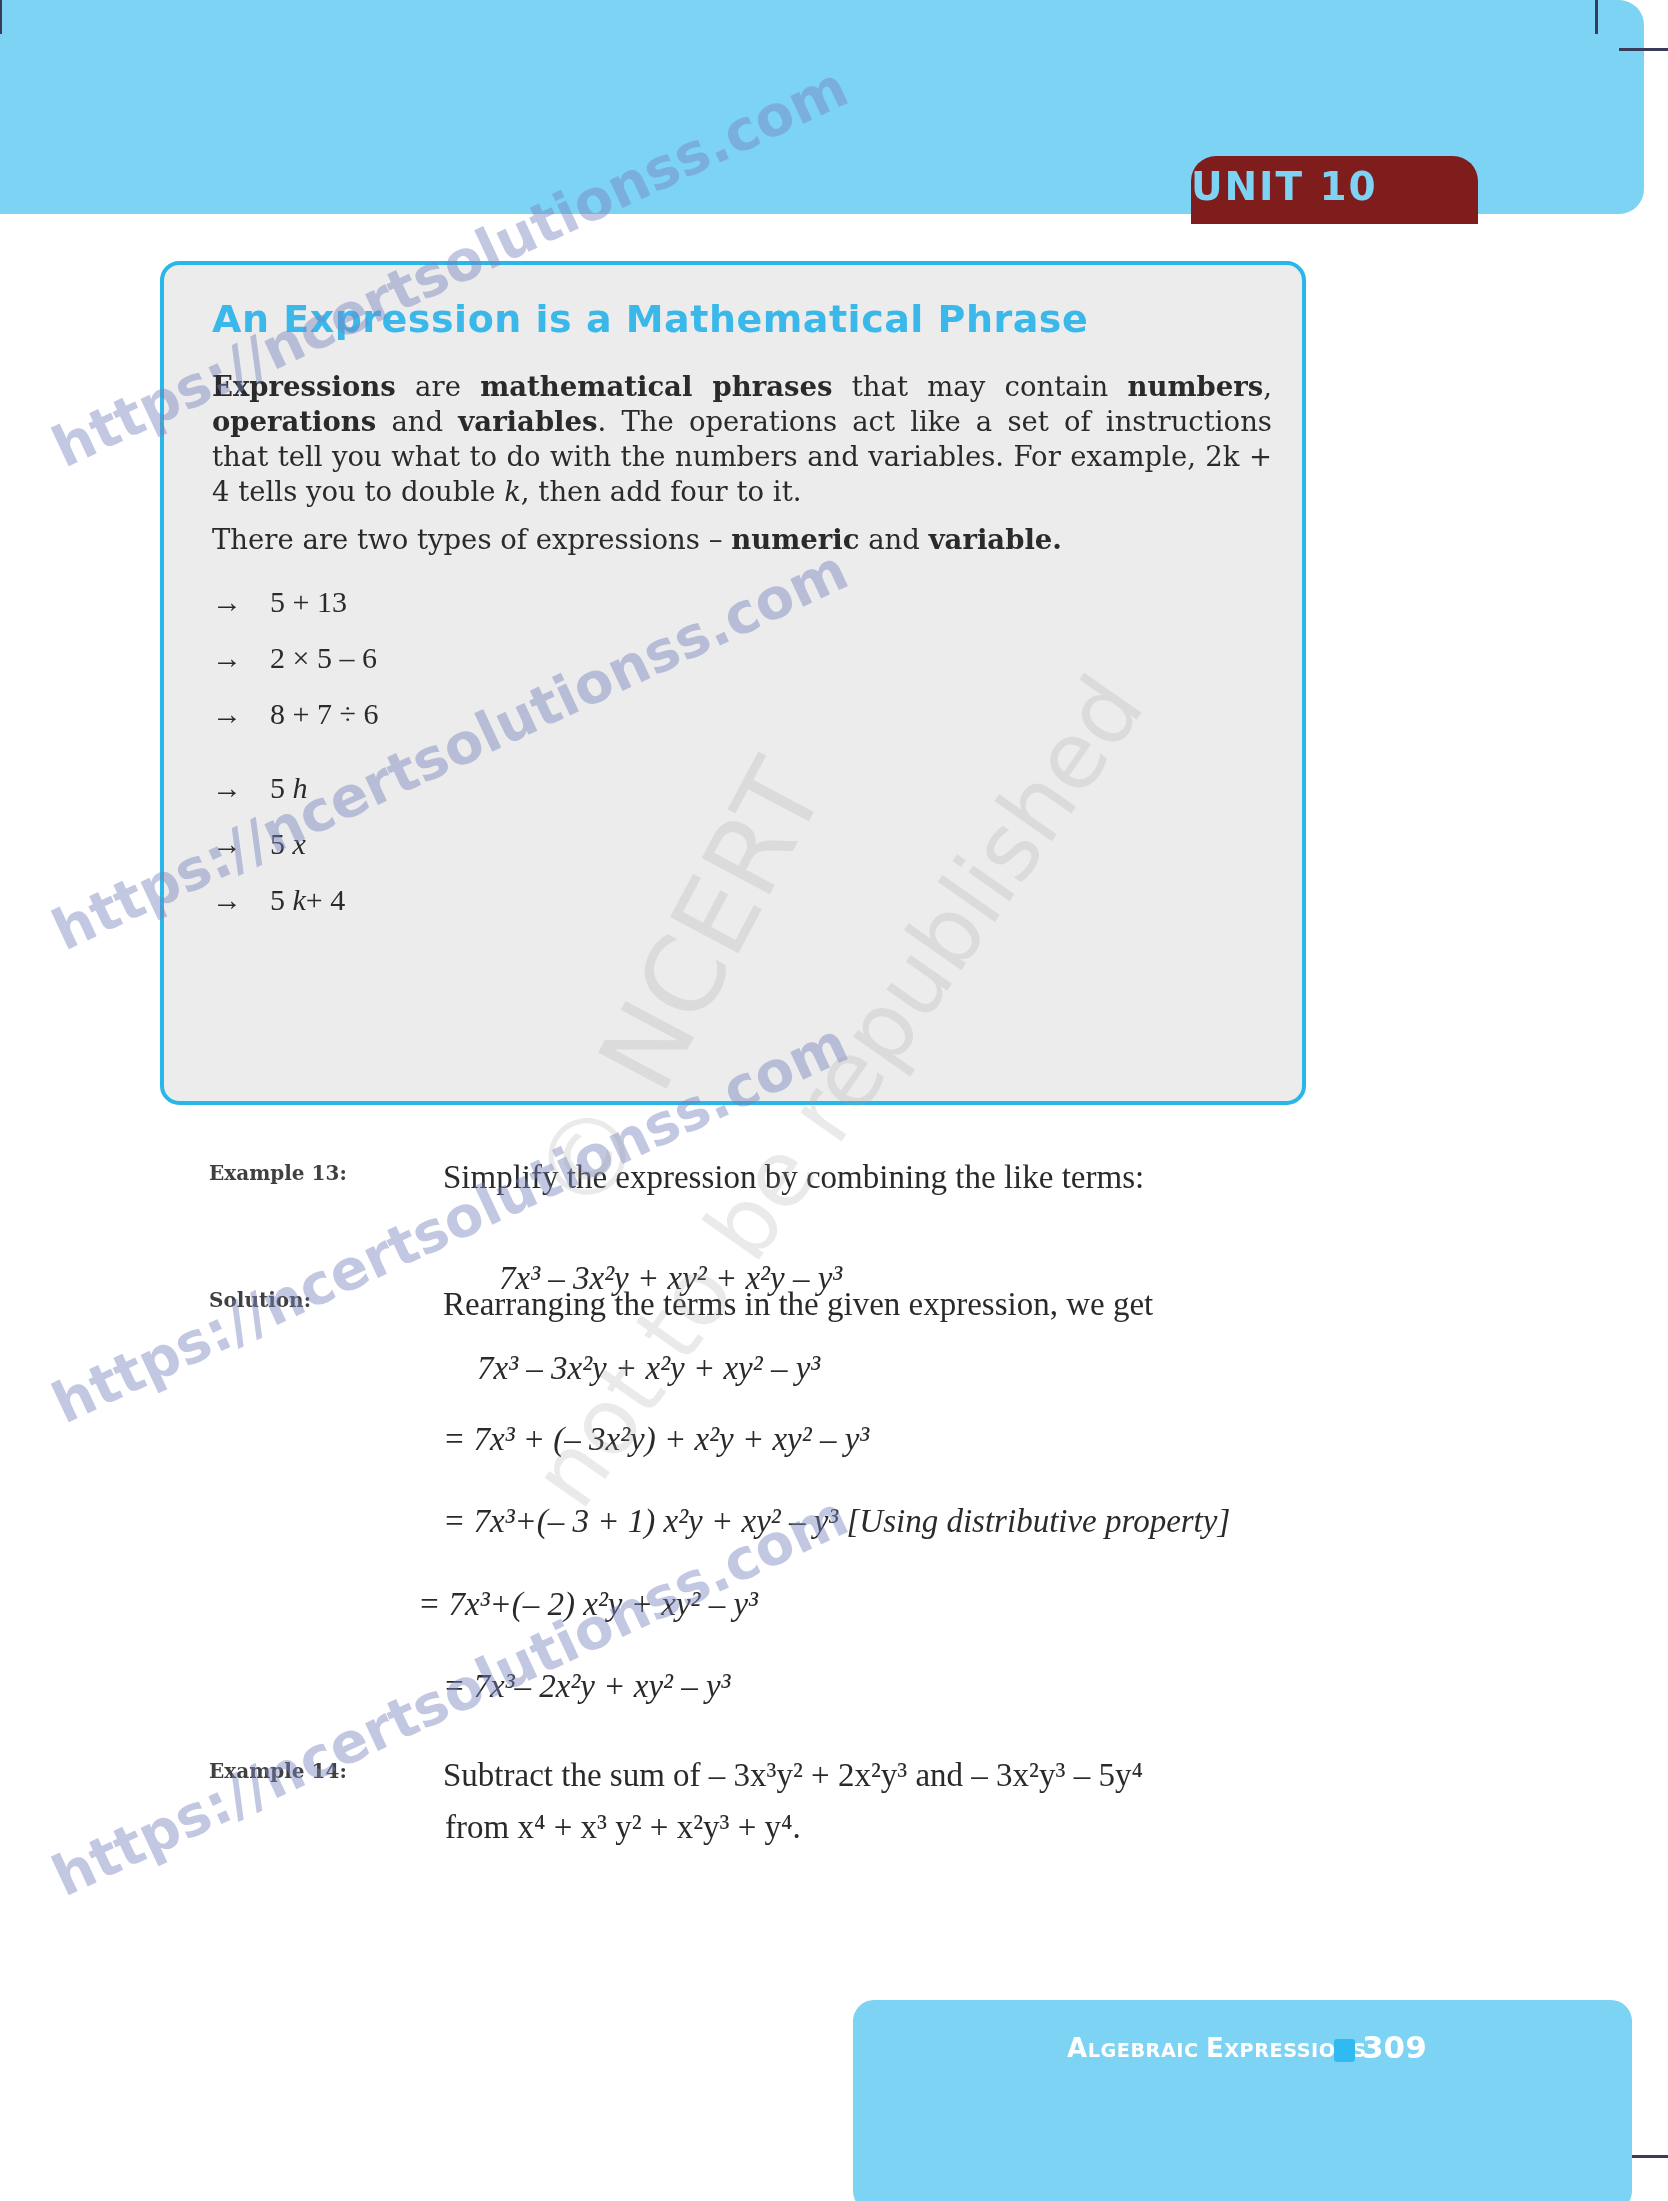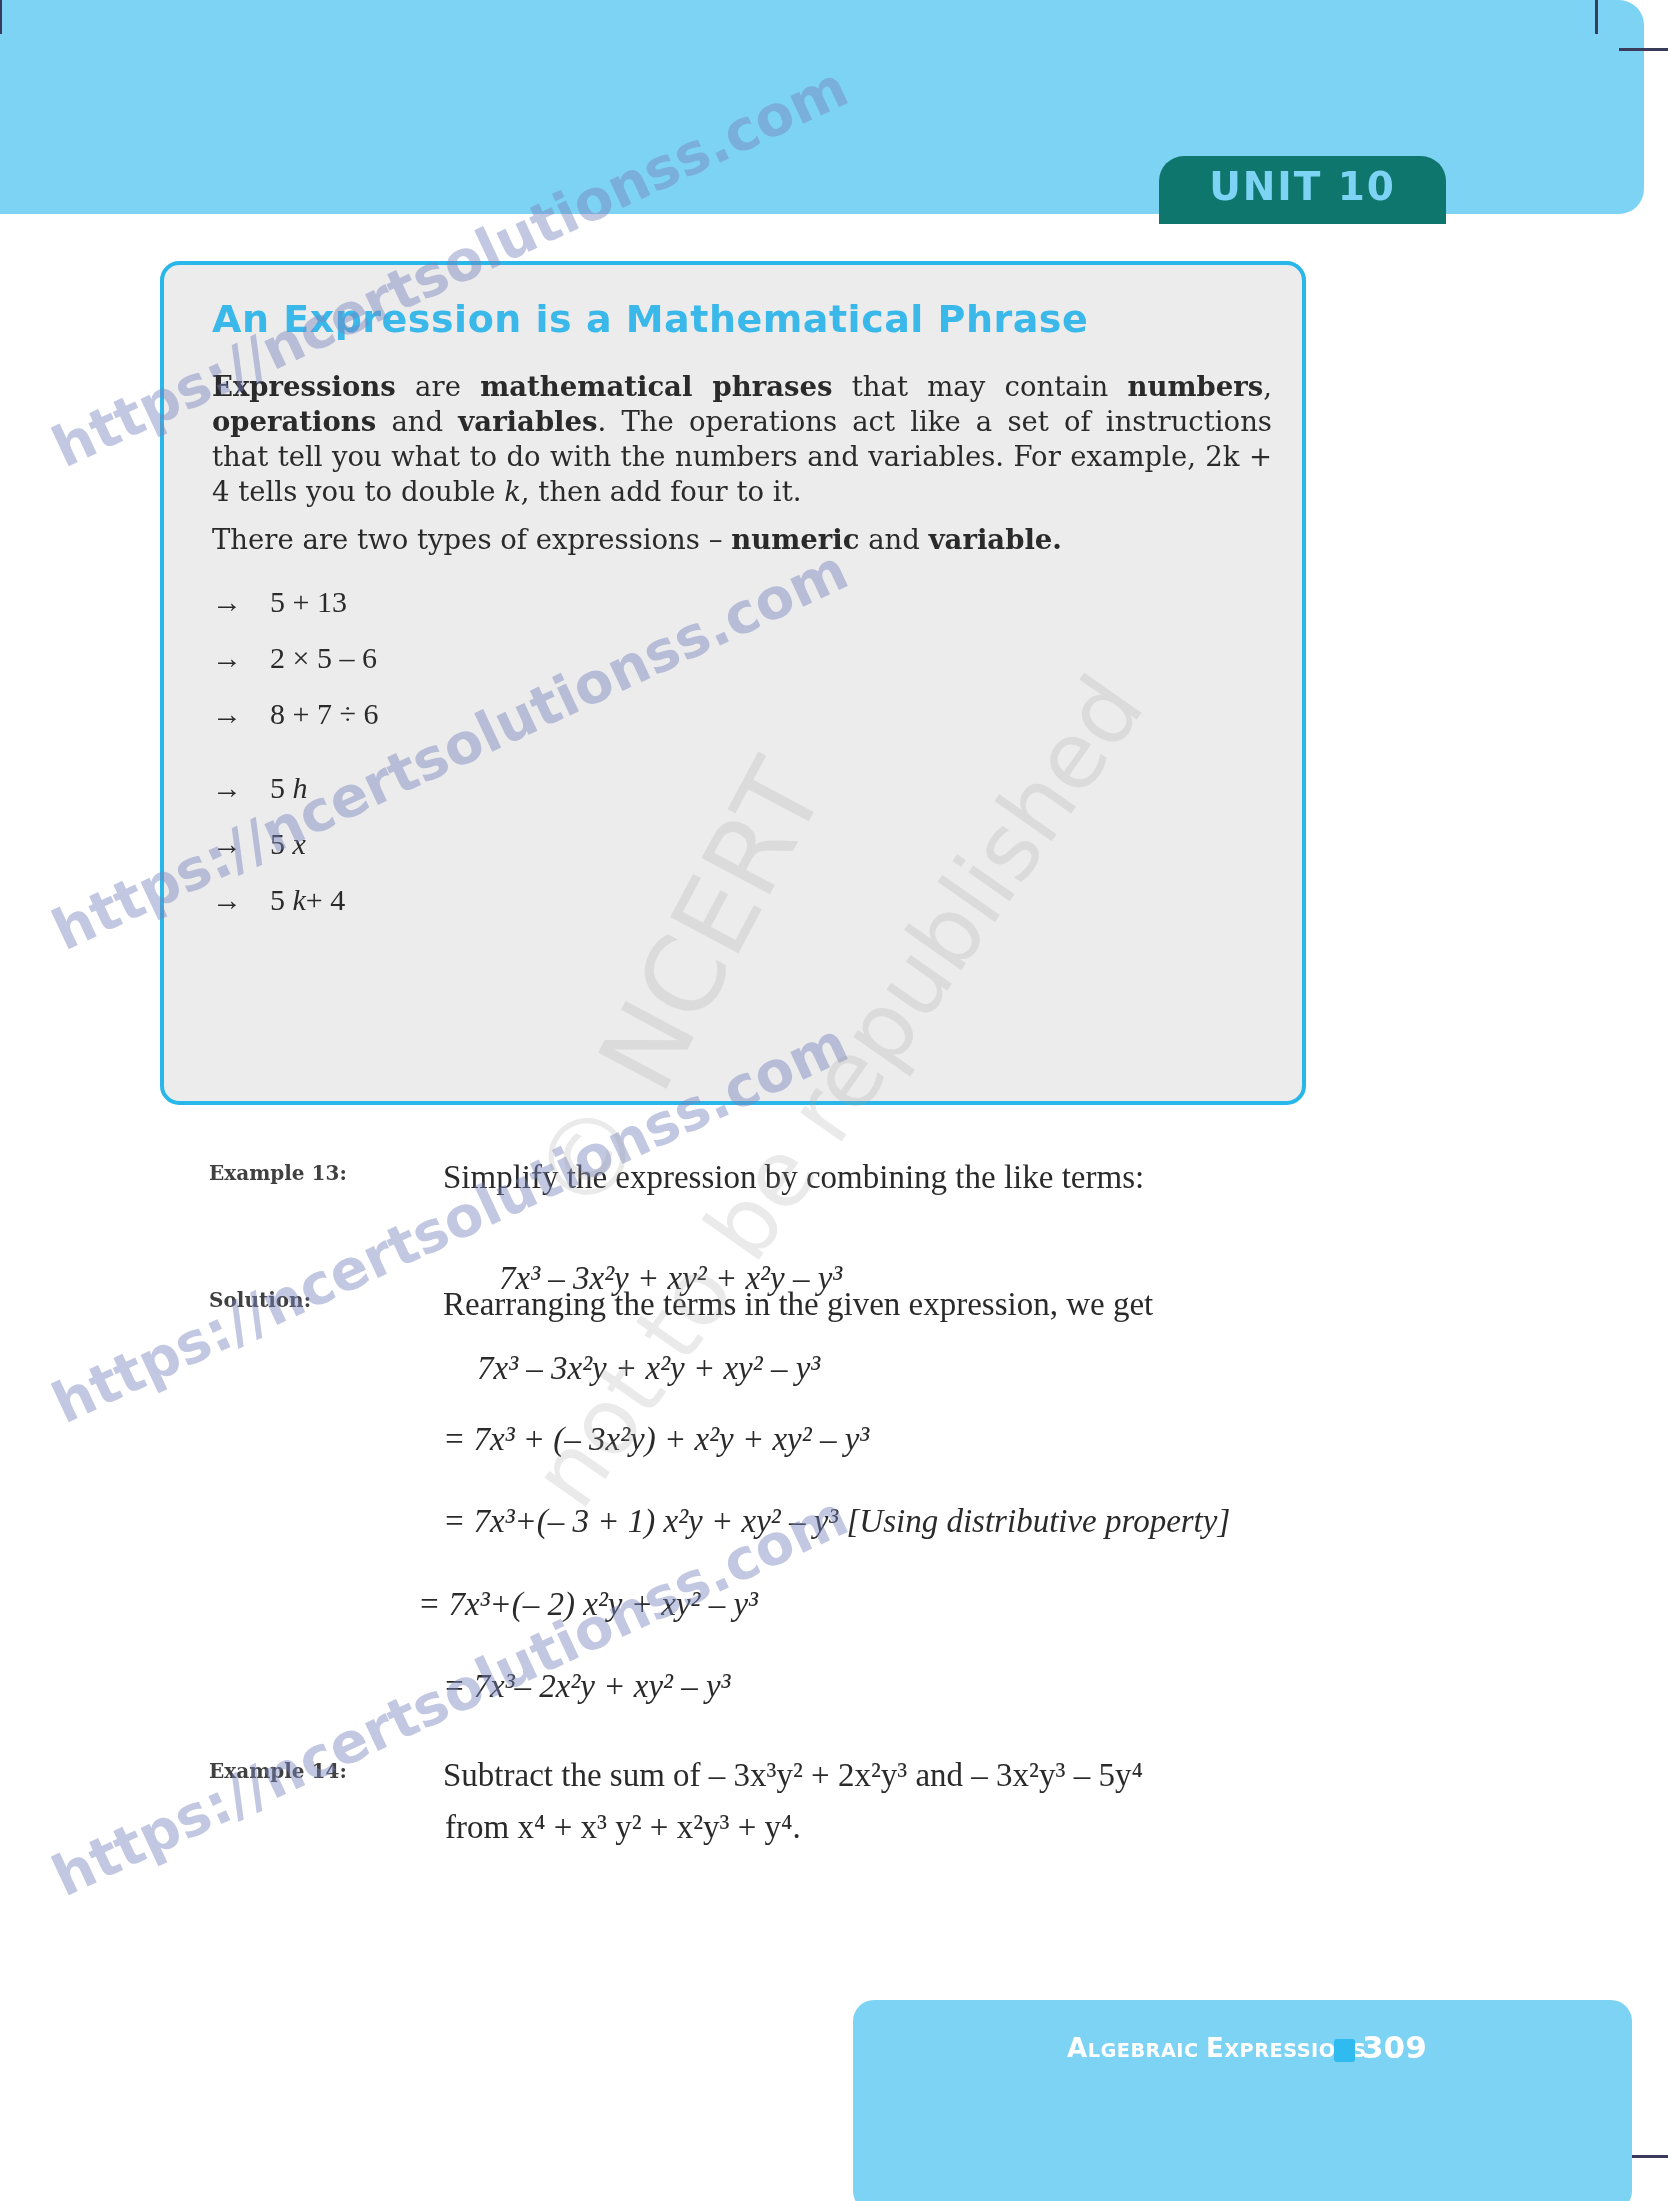--- a/index.html
+++ b/index.html
@@ -1,18 +1,18 @@
 <!DOCTYPE html>
 <html><head>
 <meta charset="utf-8">
 <style>
   html, body { margin:0; padding:0; }
   body { width:1668px; height:2201px; position:relative; overflow:hidden; background:#ffffff; font-family:"DejaVu Serif", serif; color:#2a2a2a; }
   .banner { position:absolute; left:0; top:0; width:1644px; height:214px; background:#7dd3f3; border-top-right-radius:25px; border-bottom-right-radius:25px; }
-  .unit-tab { position:absolute; left:1159px; top:156px; width:287px; height:68px; background:#0f766e; border-top-left-radius:25px; border-top-right-radius:25px; text-align:center; }
+  .unit-tab { position:absolute; left:1191px; top:156px; width:287px; height:68px; background:#7f1d1d; border-top-left-radius:25px; border-top-right-radius:25px; text-align:left; }
   .unit-tab span { display:block; margin-top:7.7px; font-family:"DejaVu Sans", sans-serif; font-weight:bold; font-size:39px; letter-spacing:1.9px; color:#7dd3f3; }
   .crop { position:absolute; background:#3a3a5a; }
   .box { position:absolute; left:160px; top:261px; width:1138px; height:836px; background:#ececec; border:4.8px solid #29b6e8; border-radius:19.3px; }
   .box-title { position:absolute; left:48px; top:32px; font-family:"DejaVu Sans", sans-serif; font-weight:bold; font-size:38px; color:#3ab8ea; letter-spacing:0.5px; }
   .box-body { position:absolute; left:48px; top:104px; width:1060px; font-family:"DejaVu Serif", serif; font-size:27.5px; line-height:35px; color:#2a2a2a; text-align:justify; }
   .box-body p { margin:0; }
   .box-body b { font-weight:bold; }
   .p-gap { margin-top:12.6px !important; }
   .p-gap2 { margin-top:19.3px !important; }
   .arrow-row { height:56px; display:flex; align-items:center; font-family:"Liberation Serif", serif; font-size:30px; }

